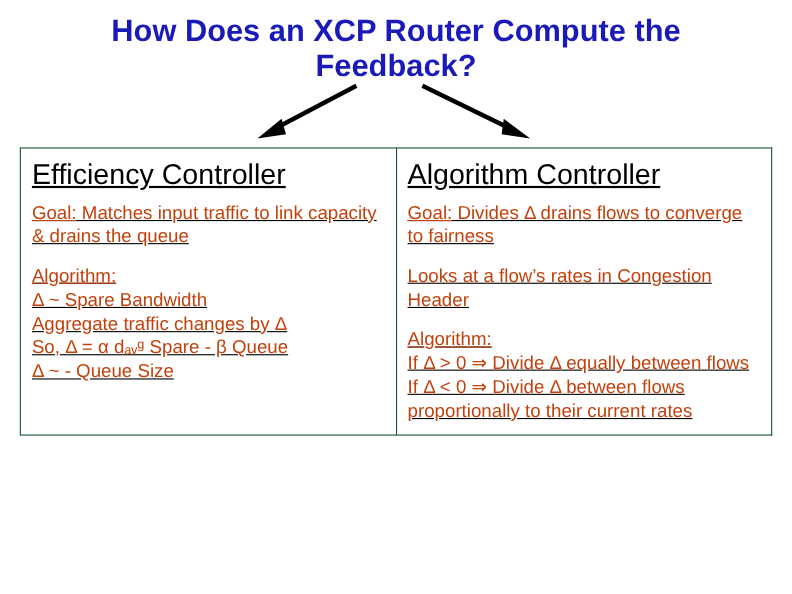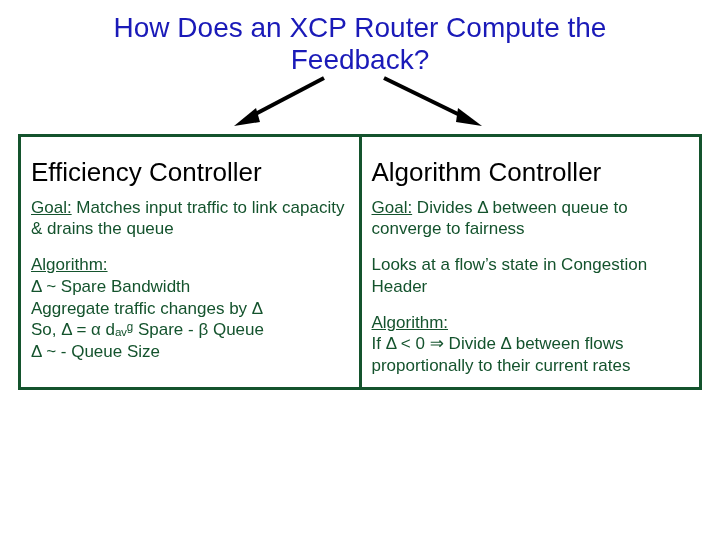--- a/index.html
+++ b/index.html
@@ -1,26 +1,26 @@
 <!DOCTYPE html>
 <html><head>
 <meta charset="utf-8">
 <style>
   * { box-sizing: border-box; margin: 0; padding: 0; }
   html, body { width: 720px; height: 540px; background: #fff; font-family: "Comic Sans MS", "Segoe Script", cursive, sans-serif; }
   .slide { width: 720px; height: 540px; position: relative; padding: 12px 18px 18px 18px; }
-  .title { text-align: center; color: #1a1ab8; font-family: Arial, Helvetica, sans-serif; font-size: 28px; font-weight: 400; line-height: 1.15; margin: 0 auto 2px auto; max-width: 560px; }
+  .title { text-align: center; color: #1a1ab8; font-family: Arial, Helvetica, sans-serif; font-size: 28px; font-weight: 700; line-height: 1.15; margin: 0 auto 2px auto; max-width: 560px; }
   .arrow-wrap { position: relative; height: 56px; width: 100%; }
   .arrow { position: absolute; }
   .arrow svg { display: block; }
   .cols { display: flex; gap: 0; }
-  .col { flex: 1; border: 3px solid #14532d; padding: 20px 10px 10px 10px; }
+  .col { flex: 1; border: 1px solid #14532d; padding: 8px 10px 10px 10px; text-decoration: underline; }
   .col + .col { border-left: none; }
   .h2 { font-size: 26px; color: #000; margin-bottom: 8px; line-height: 1.2; }
-  .p, .alg { font-size: 17px; line-height: 1.28; color: #14532d; margin-bottom: 14px; }
+  .p, .alg { font-size: 17px; line-height: 1.28; color: #c2410c; margin-bottom: 14px; }
   .alg { margin-bottom: 0; }
   .u { text-decoration: underline; }
   .line { display: block; }
 </style>
 </head>
 <body>
 
 <div class="slide">
 
   <h1 class="title">How Does an XCP Router Compute the Feedback?</h1>
@@ -56,26 +56,27 @@
         <span class="line">Aggregate traffic changes by Δ</span>
         <span class="line">So, Δ = α dₐᵥᵍ Spare - β Queue</span>
         <span class="line">Δ ~ - Queue Size</span>
       </div>
     </div>
 
     <div class="col">
       <div class="h2">Algorithm Controller</div>
 
       <div class="p">
-        <span class="u">Goal:</span><span> Divides Δ between queue to converge to fairness</span>
+        <span class="u">Goal:</span><span> Divides Δ drains flows to converge to fairness</span>
       </div>
 
-      <div class="p">Looks at a flow’s state in Congestion Header</div>
+      <div class="p">Looks at a flow’s rates in Congestion Header</div>
 
       <div class="alg">
         <span class="u line">Algorithm:</span>
+        <span class="line">If Δ &gt; 0 ⇒ Divide Δ equally between flows</span>
         <span class="line">If Δ &lt; 0 ⇒ Divide Δ between flows proportionally to their current rates</span>
       </div>
     </div>
 
   </div>
 
 </div>
 
 </body></html>

